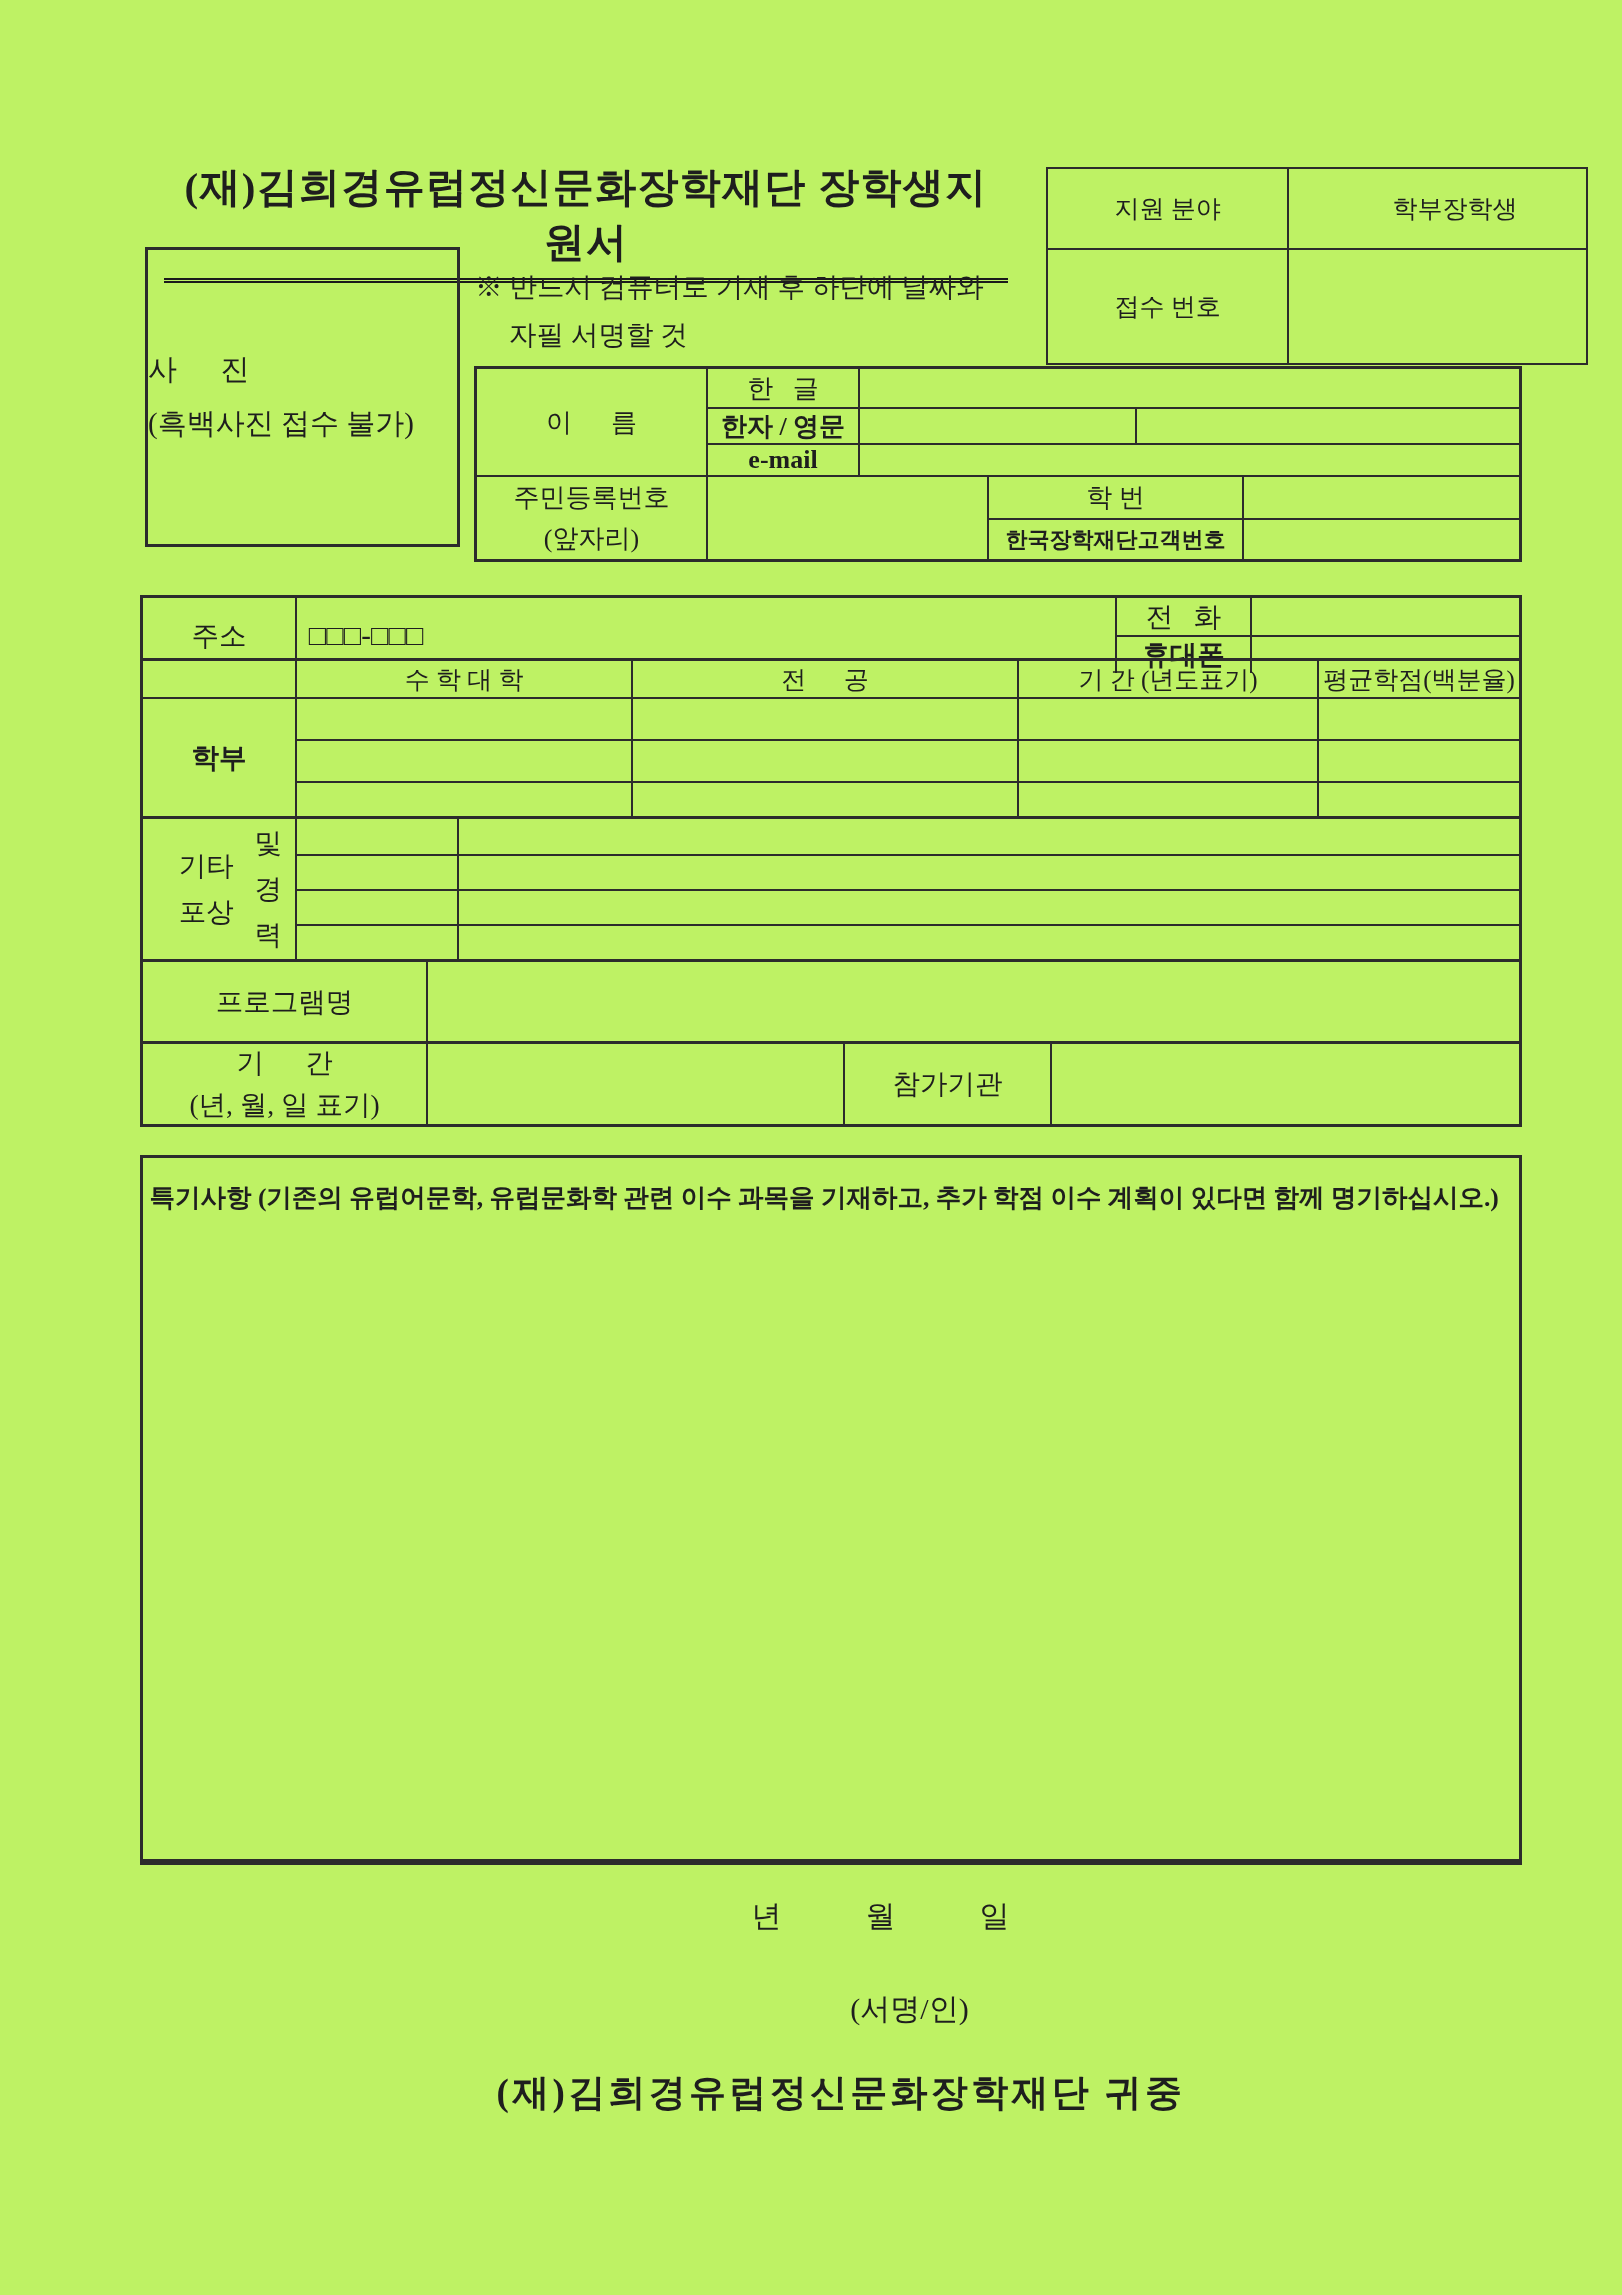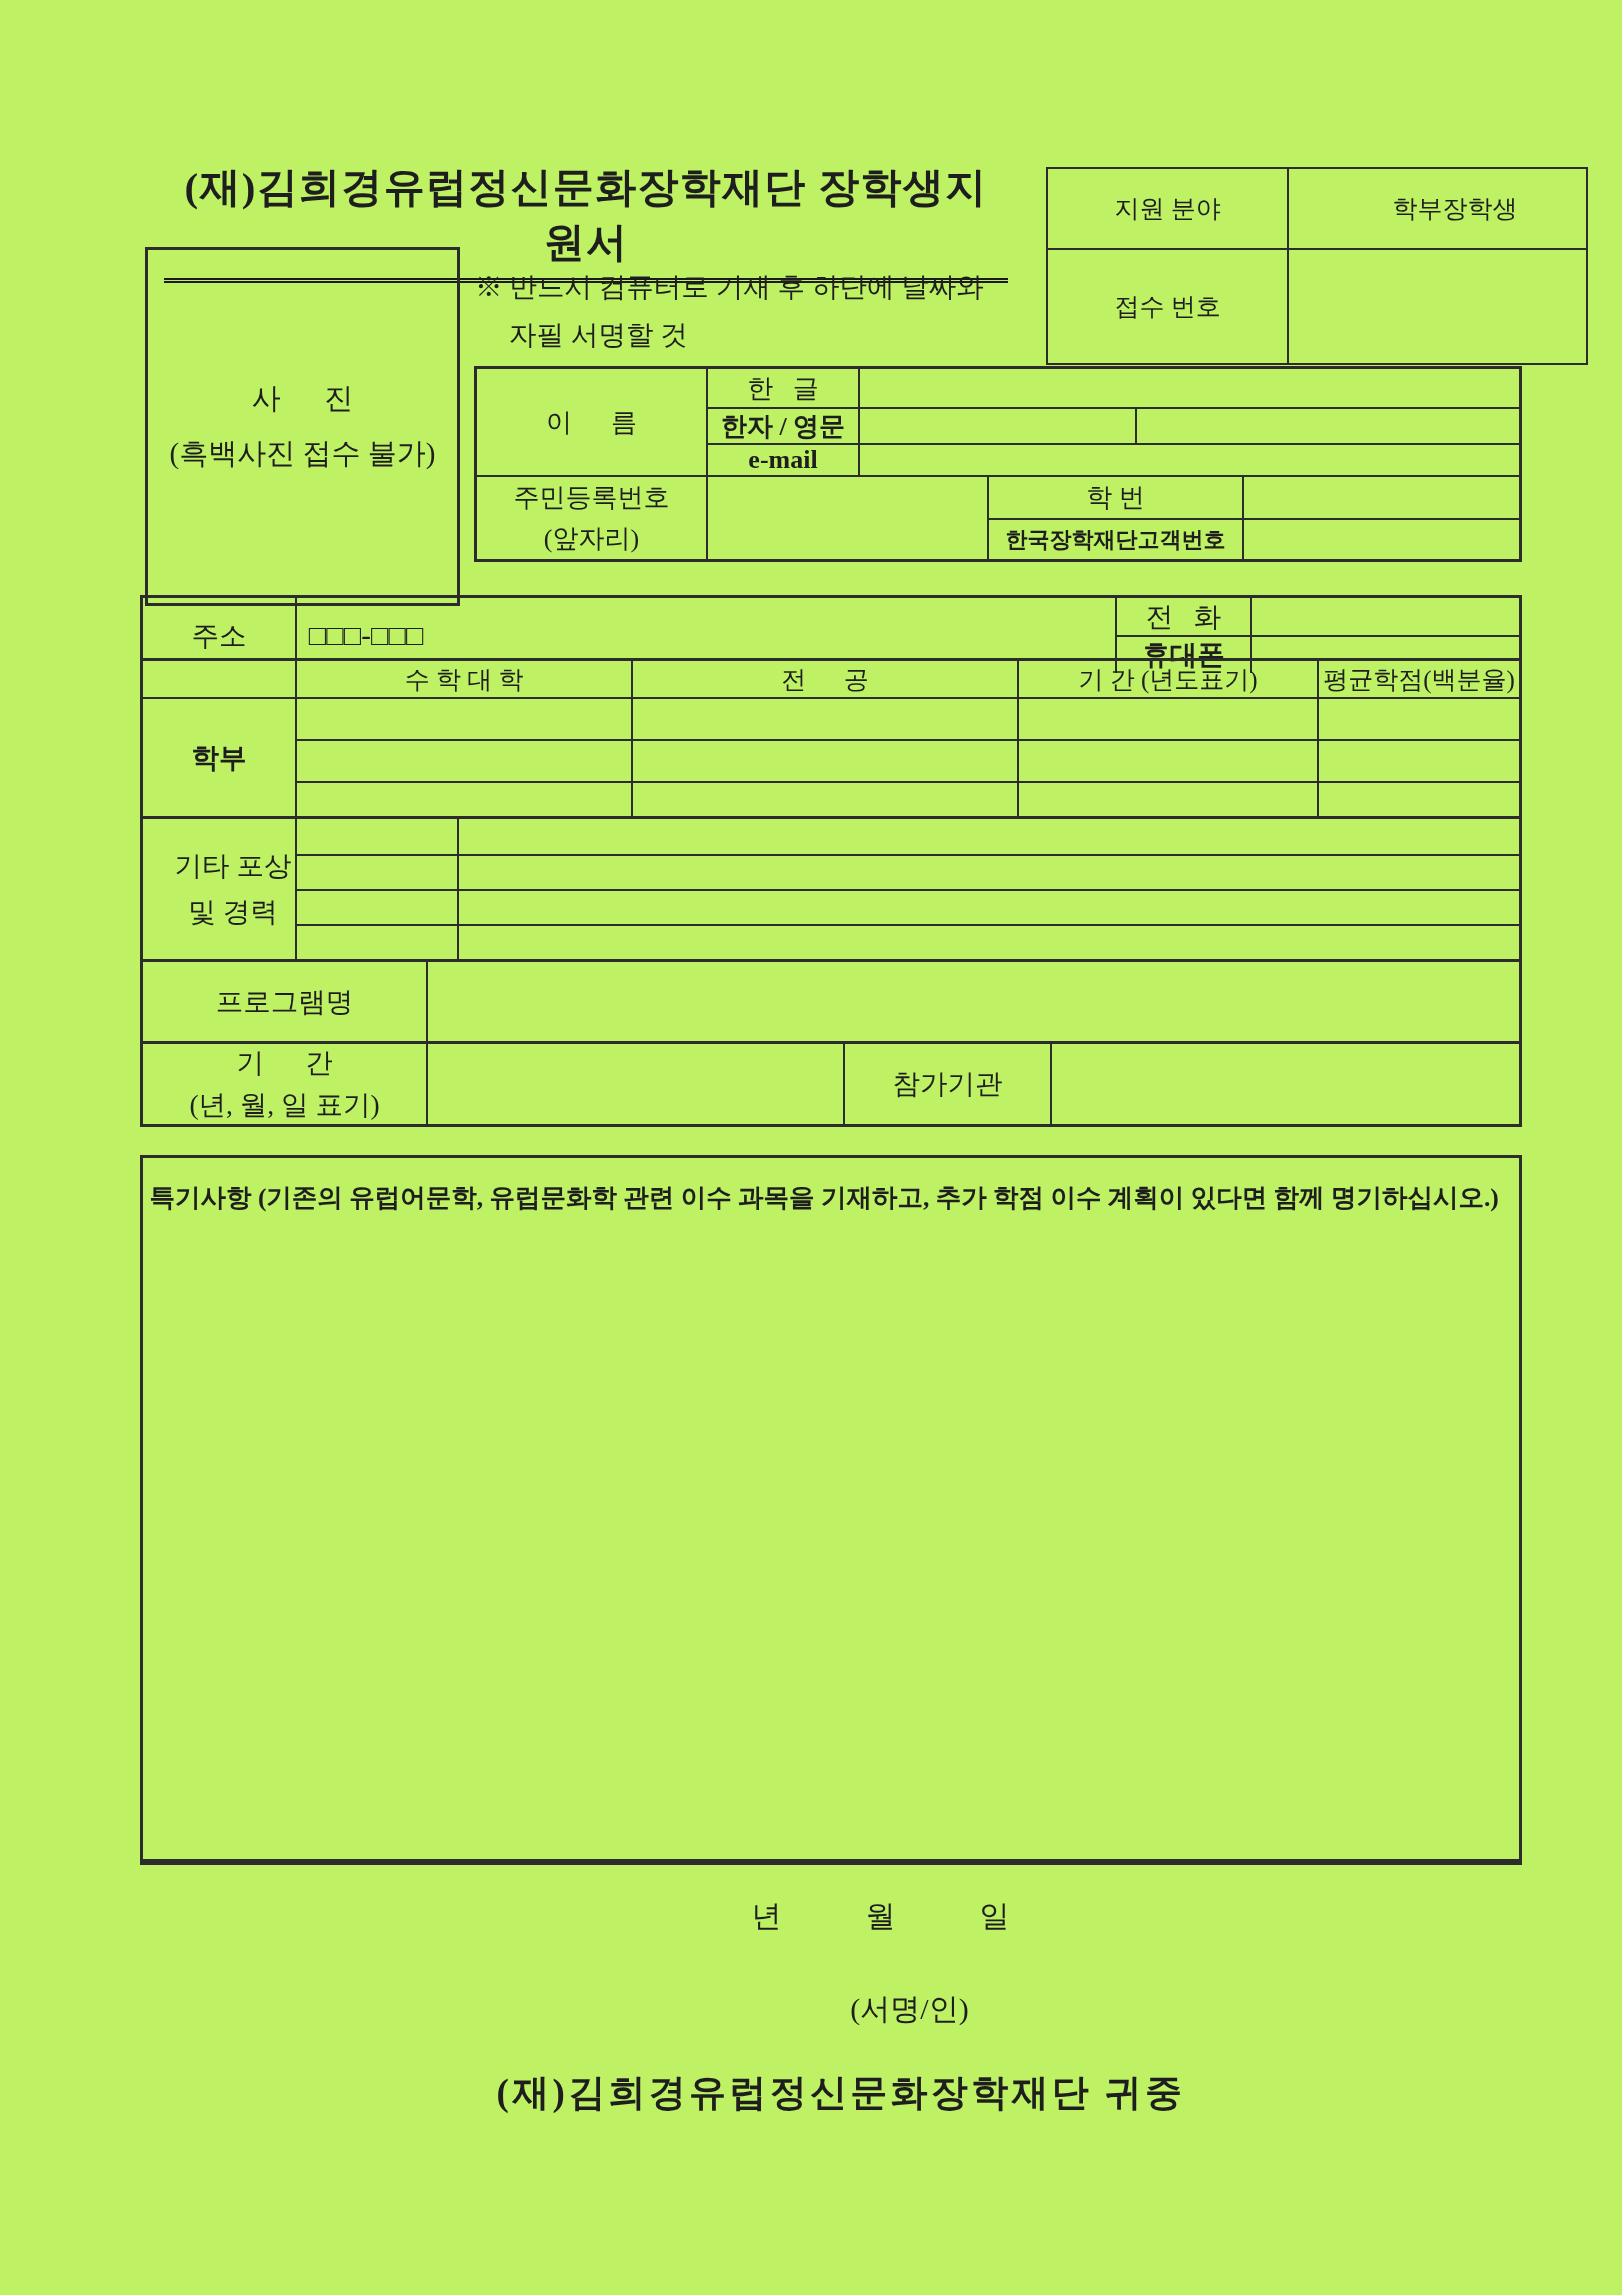--- a/index.html
+++ b/index.html
@@ -28,23 +28,23 @@
   }
   .meta-table .cell{display:flex;align-items:center;justify-content:center;}
   .meta-table .c2{border-left:var(--thin);padding-left:35px;}
   .meta-table .r2{border-top:var(--thin);}
 
   .note{position:absolute;left:475px;top:263px;font-size:27.5px;line-height:48px;}
   .note .l2{padding-left:34px;}
 
   
   .photo-box{
-    position:absolute;left:145px;top:247px;width:315px;height:359px;
+    position:absolute;left:145px;top:247px;width:315px;height:300px;
     border:3.9px solid var(--ink);display:flex;flex-direction:column;
-    align-items:center;justify-content:center;gap:14.4px;font-size:29px;
+    align-items:flex-start;justify-content:center;gap:14.4px;font-size:29px;
   }
 
   
   .name-table{
     position:absolute;left:474px;top:366px;width:1048px;height:196px;
     border:3.3px solid var(--ink);display:flex;flex-direction:column;font-size:26px;
   }
   .nt-grid-a{display:grid;grid-template-columns:229px 152px 277px 1fr;grid-template-rows:38px 36px 1fr;height:115px;}
   .nt-grid-b{display:grid;grid-template-columns:229px 281px 255px 1fr;grid-template-rows:41px 1fr;flex:1;border-top:var(--thin);}
   .nt-cell{display:flex;align-items:center;justify-content:center;text-align:center;}
@@ -64,21 +64,21 @@
   .sec{border-top:var(--thick);}
   .sec:first-child{border-top:none;}
   .cell{display:flex;align-items:center;justify-content:center;text-align:center;}
   .addr-grid{display:grid;grid-template-columns:152px 820px 135px 1fr;grid-template-rows:37px 1fr;height:60px;}
   .addr-grid .addr-label{grid-row:1 / span 2;}
   .addr-grid .addr-value{grid-row:1 / span 2;justify-content:flex-start;padding-left:11.8px;font-size:29px;}
   .edu-grid{display:grid;grid-template-columns:152px 336px 386px 300px 1fr;grid-template-rows:36px 42px 42px 35px;}
   .edu-grid .edu-label{grid-row:2 / span 3;}
   .edu-grid .hd{font-size:25px;}
   .awards-grid{display:grid;grid-template-columns:152px 162px 1fr;grid-template-rows:repeat(4,35px);}
-  .awards-grid .aw-label{grid-row:1 / span 4;flex-direction:column;line-height:46px;margin-left:28px;}
+  .awards-grid .aw-label{grid-row:1 / span 4;flex-direction:row;line-height:46px;margin-left:28px;}
   .prog-grid{display:grid;grid-template-columns:283px 1fr;grid-template-rows:79px;}
   .period-grid{display:grid;grid-template-columns:283px 417px 207px 1fr;grid-template-rows:80px;}
   .period-label{flex-direction:column;line-height:42px;}
 
   
   .remarks-box{
     position:absolute;left:140px;top:1155px;width:1382px;height:710px;
     border:3.9px solid var(--ink);border-bottom-width:6.5px;
     padding:22px 6.5px;font-size:25.5px;font-weight:bold;
   }

